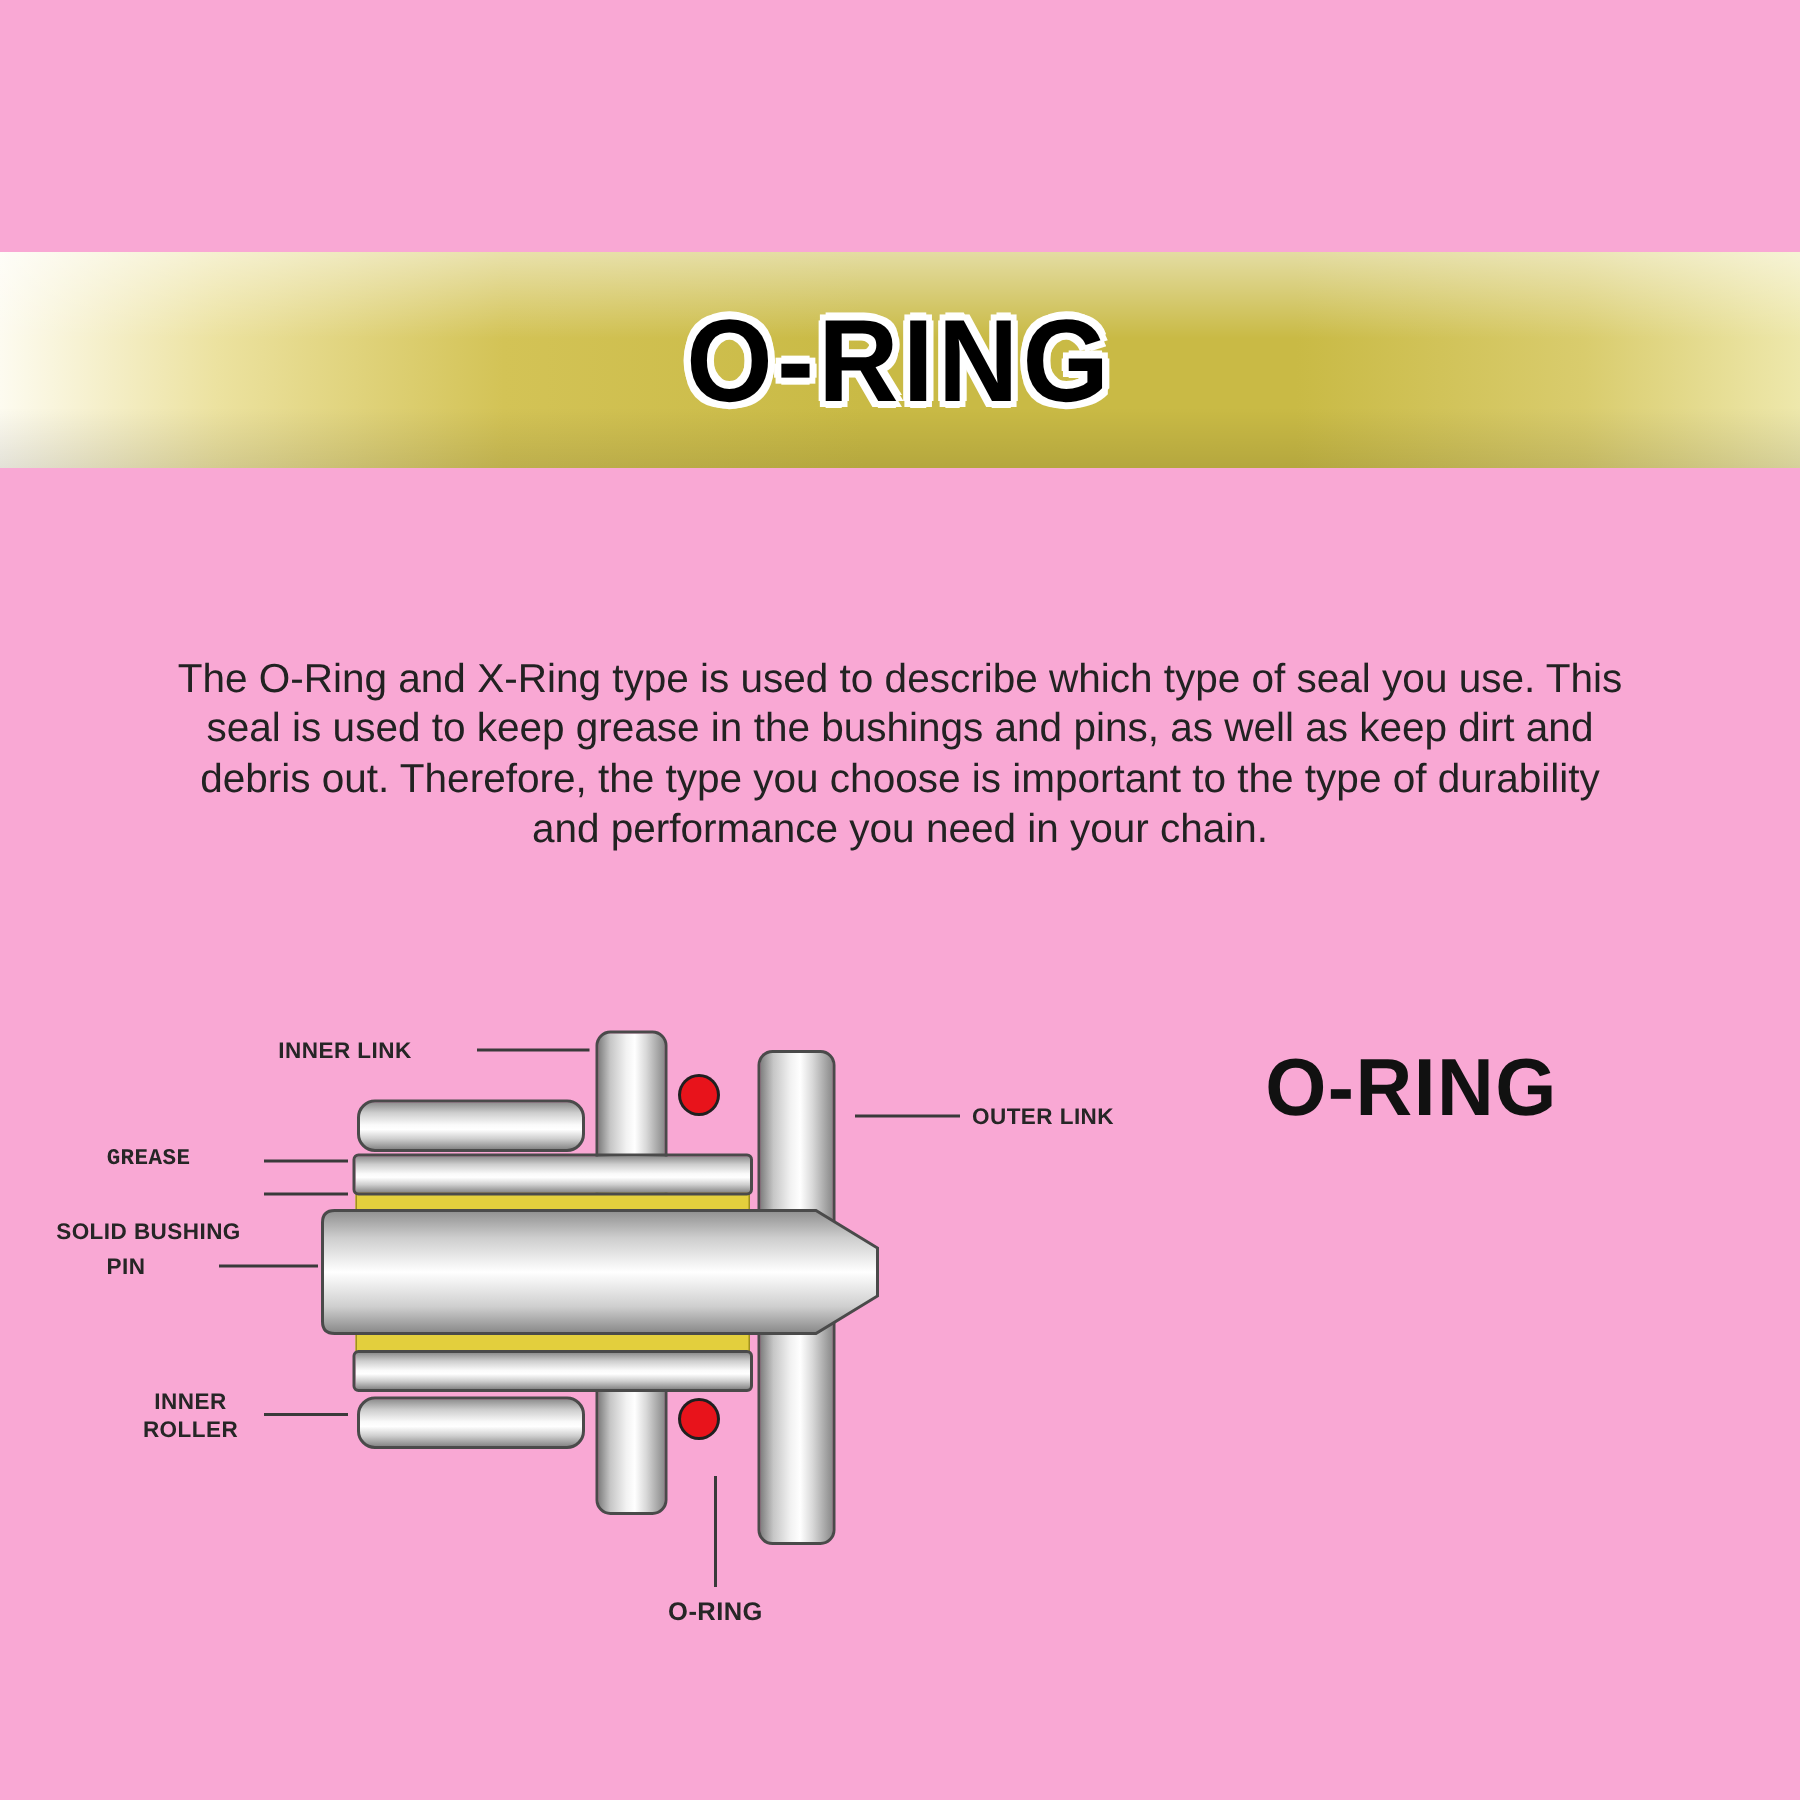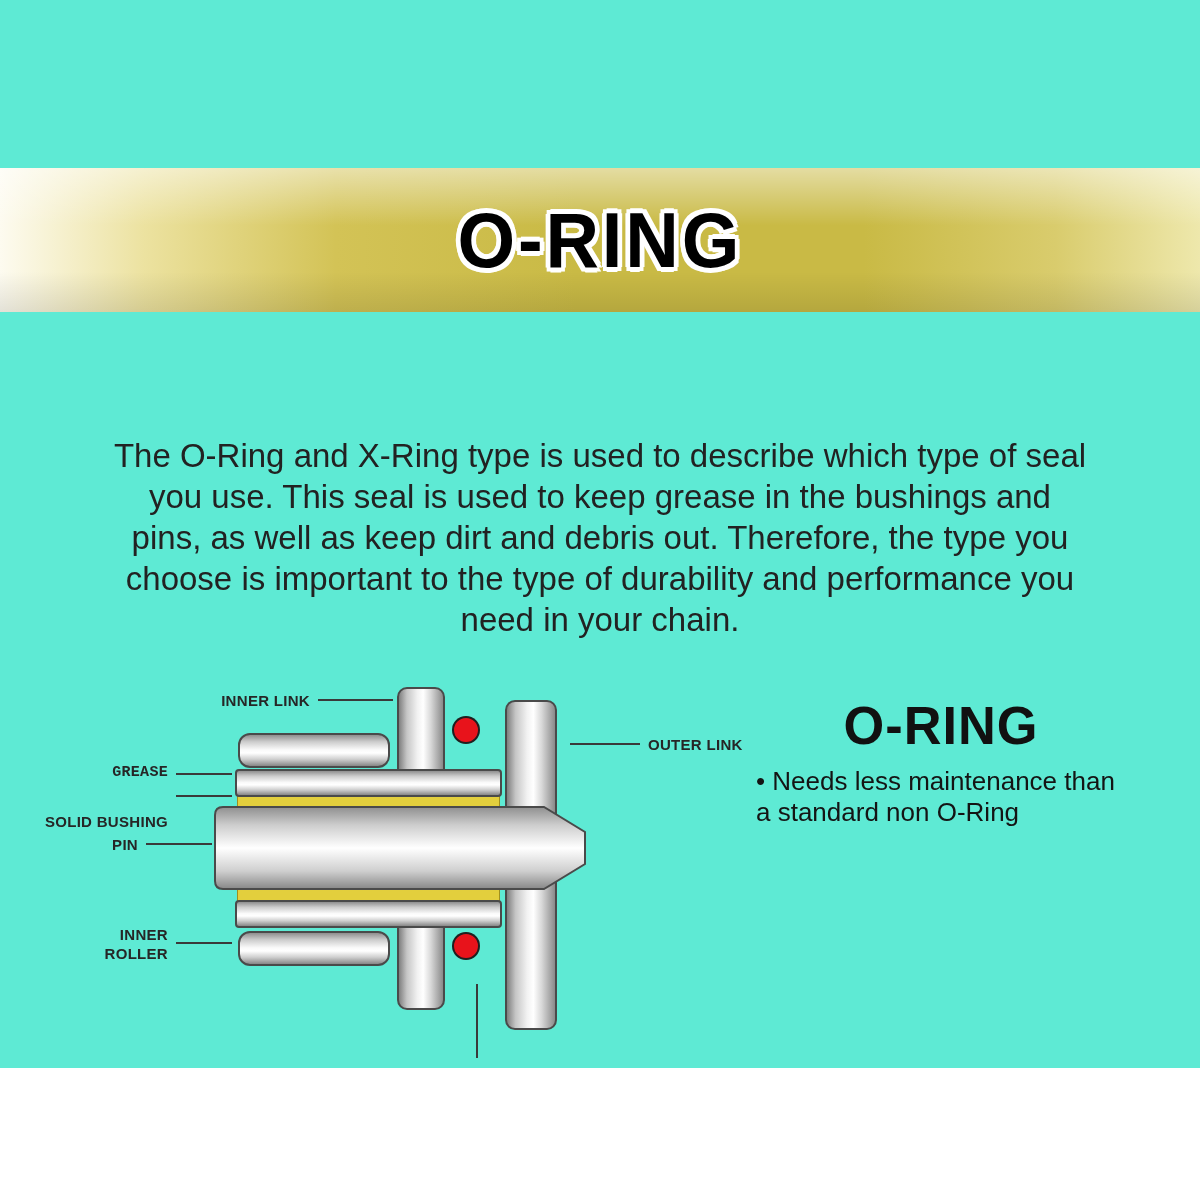--- a/index.html
+++ b/index.html
@@ -1,40 +1,40 @@
 <!DOCTYPE html>
 <html style="--banner_gold: #c9ba45; --o_ring_red: #e8131b; --grease_yellow: #e3cf3d; --outline: #4a4a4a;"><head>
 <meta charset="utf-8">
 <style>
   * { box-sizing: border-box; }
   html, body { margin: 0; padding: 0; background: #fff; }
   body { font-family: "Liberation Sans", sans-serif; color: #1d1d1f; }
 
-  .stage { position: relative; width: 1200px; height: 1068px; background: #5eead4; overflow: hidden; margin: 0 auto; }
+  .stage { position: relative; width: 1200px; height: 1200px; background: #f9a8d4; overflow: hidden; margin: 0 auto; }
 
   
   .banner {
     position: absolute; left: 0; top: 168px; width: 1200px; height: 144px;
     background:
       linear-gradient(180deg, rgba(255,255,255,.5) 0%, rgba(255,255,255,0) 40%, rgba(0,0,0,0) 72%, rgba(0,0,0,.10) 100%),
       linear-gradient(90deg, #fdfbf0 0%, #ece2a0 12%, #d3c356 28%, var(--banner_gold) 48%, var(--banner_gold) 72%, #d9cc6d 88%, #eee8ac 100%);
     display: flex; align-items: center; justify-content: center;
   }
   .banner-title {
     margin: 0; font-size: 78px; font-weight: bold; letter-spacing: 3px; color: #000;
     transform: scaleX(.95);
     text-shadow:
       -5px 0 0 #fff, 5px 0 0 #fff, 0 -5px 0 #fff, 0 5px 0 #fff,
       -4px -4px 0 #fff, 4px -4px 0 #fff, -4px 4px 0 #fff, 4px 4px 0 #fff;
   }
 
   
   .intro {
     position: absolute; left: 110px; top: 436px; width: 980px;
-    font-size: 33px; line-height: 1.24; text-align: center; color: #222; margin: 0;
+    font-size: 27px; line-height: 1.24; text-align: center; color: #222; margin: 0;
   }
 
   
   .part { position: absolute; border: 2px solid var(--outline); }
   .vbar {
     z-index: 1; border-radius: 10px;
     background: linear-gradient(90deg, #7f7f7f 0%, #c6c6c6 18%, #f2f2f2 42%, #ffffff 55%, #d9d9d9 72%, #8a8a8a 100%);
   }
   .hbar {
     background: linear-gradient(180deg, #8f8f8f 0%, #cdcdcd 22%, #fafafa 48%, #ffffff 58%, #cfcfcf 78%, #878787 100%);
@@ -60,21 +60,21 @@
     box-shadow: 0 0 0 2px #1f1f1f, inset 0 0 0 2px #1f1f1f;
   }
   .oring-top { left: 454px; top: 718px; }
   .oring-bottom { left: 454px; top: 934px; }
 
   
   .diag-label {
     position: absolute; font-size: 15px; font-weight: bold; color: #262626;
     letter-spacing: .3px; line-height: 1.25;
   }
-  .align-right { text-align: right; }
+  .align-right { text-align: center; }
   .align-center { text-align: center; }
   .leader { position: absolute; height: 2px; background: #3a3a3a; z-index: 7; }
   .leader-vert { position: absolute; width: 2px; background: #3a3a3a; z-index: 7; }
 
   .label-inner-link { left: 150px; top: 692px; width: 160px; }
   .leader-inner-link { left: 318px; top: 699px; width: 75px; }
   .label-outer-link { left: 648px; top: 736px; width: 160px; }
   .leader-outer-link { left: 570px; top: 743px; width: 70px; }
   .label-solid-bushing { left: 30px; top: 766px; width: 138px; margin-top: 47px; }
   .leader-solid-bushing { left: 176px; top: 773px; width: 56px; }
@@ -152,17 +152,16 @@
     <div class="diag-label align-right label-solid-bushing">SOLID BUSHING</div>
     <div class="diag-label align-right label-grease">GREASE</div>
     <div class="diag-label align-right label-pin">PIN</div>
     <div class="diag-label align-right label-solid-roller">INNER ROLLER</div>
     <div class="diag-label align-center label-oring">O-RING</div>
   </div>
 
   <div>
     <h2 class="details-heading">O-RING</h2>
     <ul class="details-list">
-      <li>Needs less maintenance than a standard non O-Ring</li>
     </ul>
   </div>
 
 </div>
 
 </body></html>

